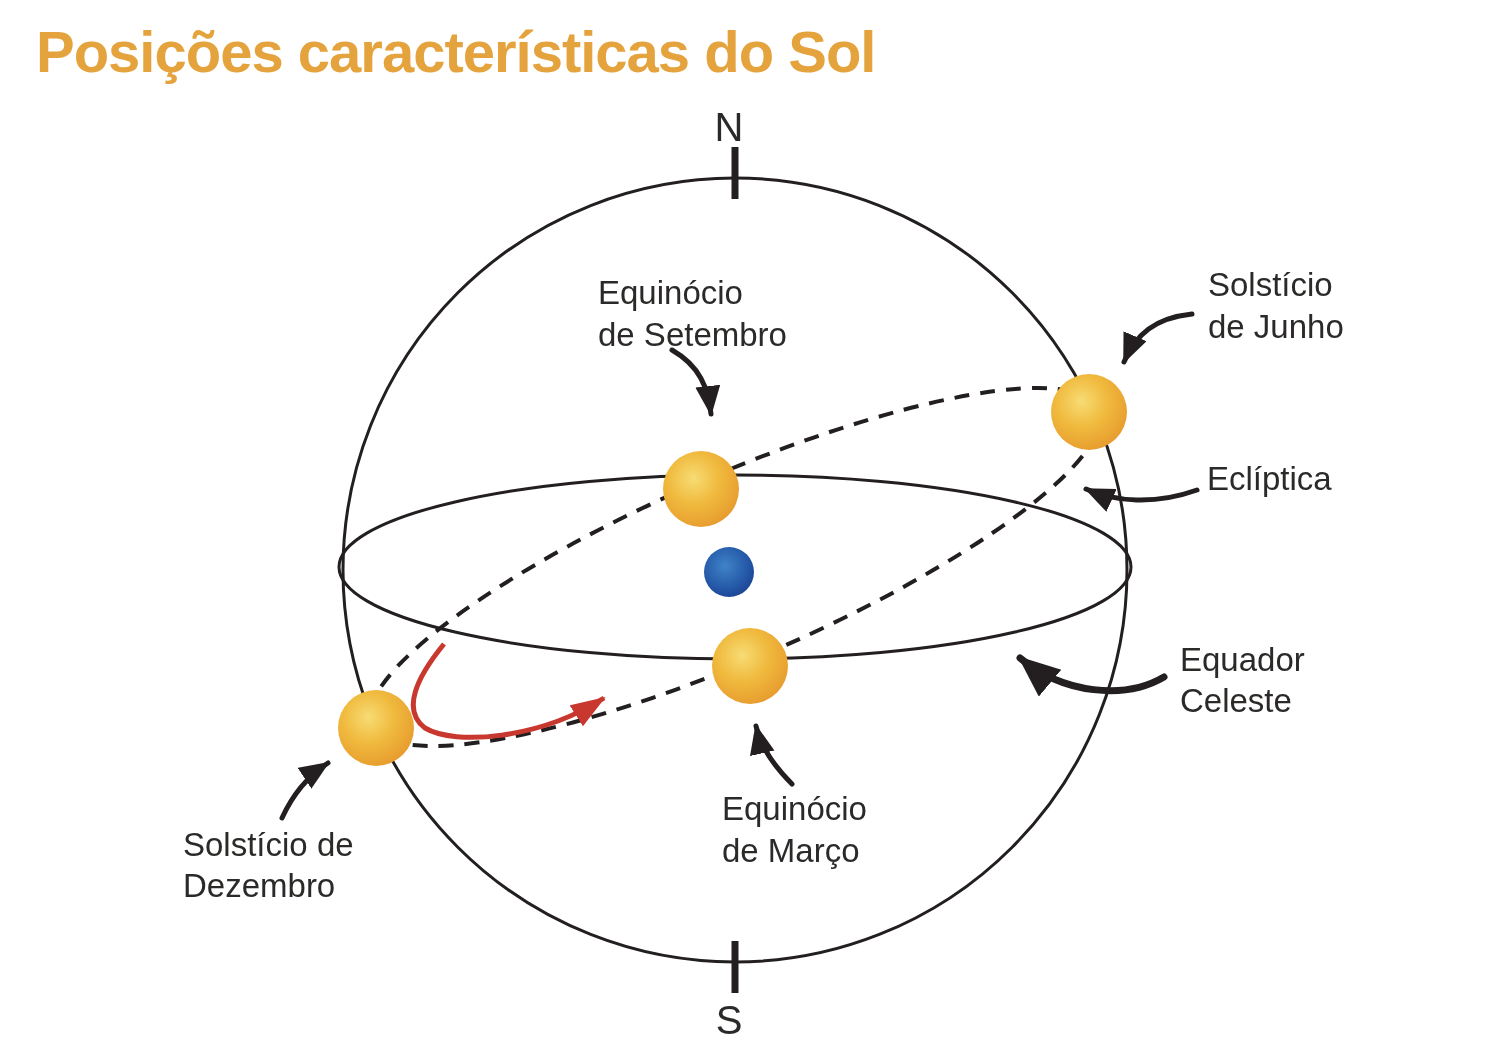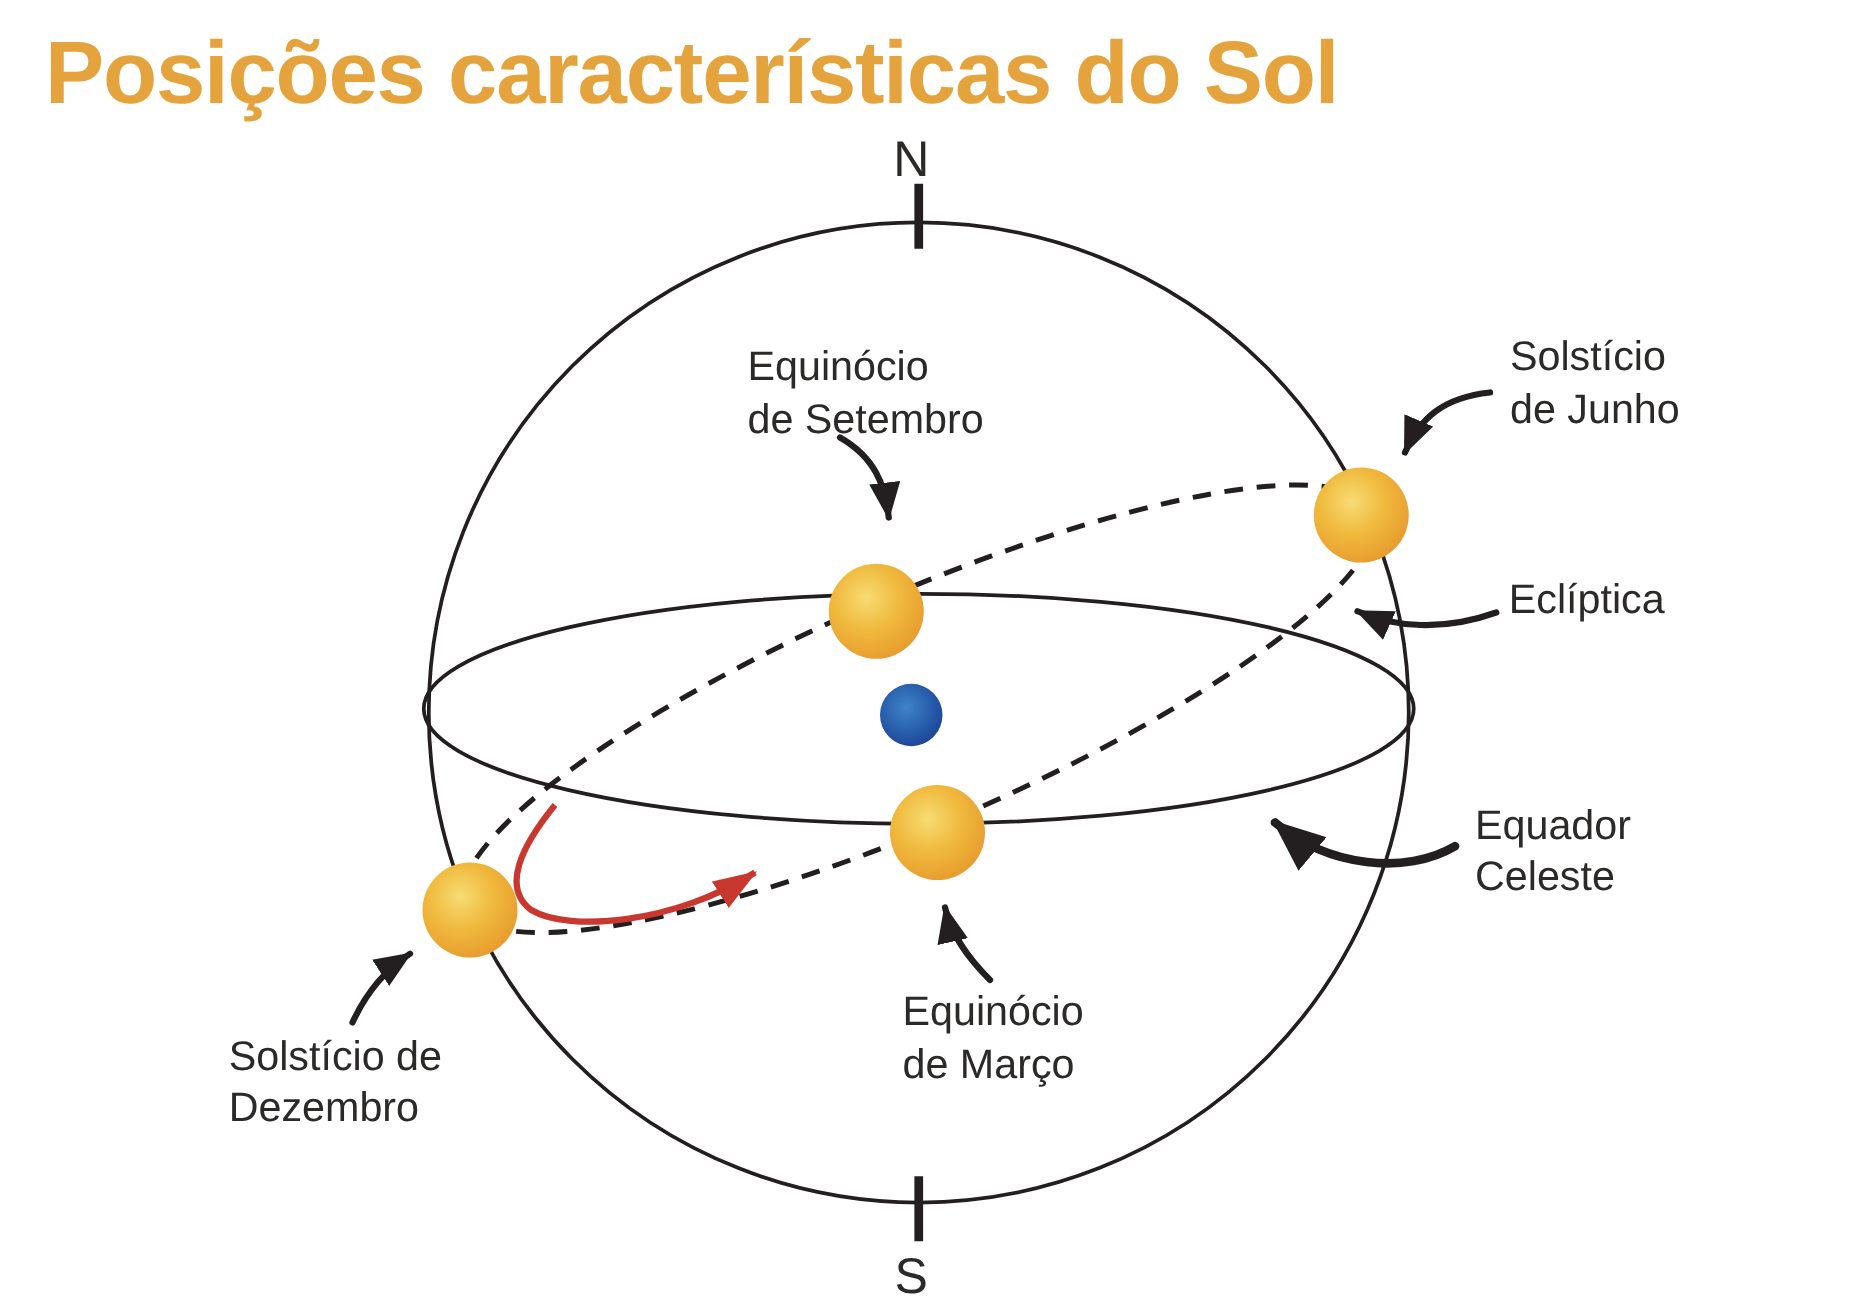--- a/index.html
+++ b/index.html
@@ -12,21 +12,21 @@
     position: relative;
     width: 1498px;
     height: 1051px;
     background: #ffffff;
     overflow: hidden;
   }
   #page-title {
     position: absolute;
     left: 36px;
     top: 18px;
-    font-size: 71px;
+    font-size: 58px;
     font-weight: bold;
     letter-spacing: -1px;
     color: #E5A33D;
     white-space: nowrap;
   }
   #diagram-svg {
     position: absolute;
     left: 0;
     top: 0;
   }

